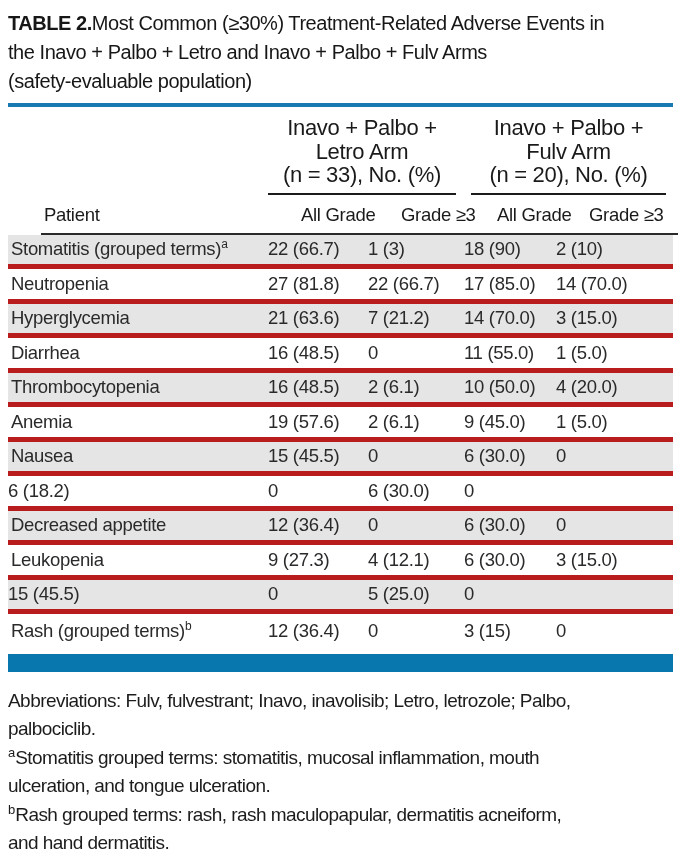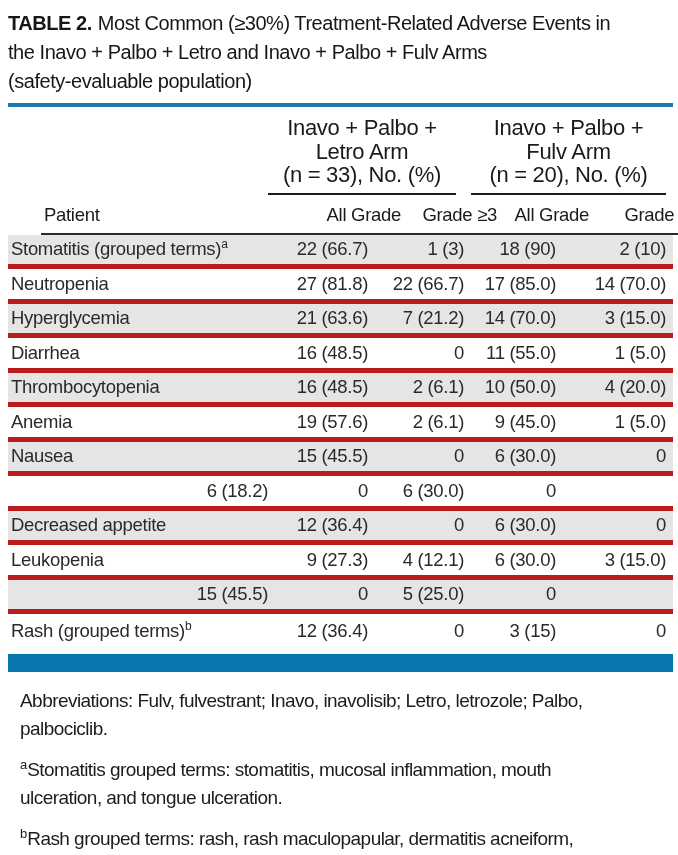--- a/index.html
+++ b/index.html
@@ -14,21 +14,21 @@
   .page { padding: 9px 0 0 8px; }
 
   
   .title {
     width: 664px;
     font-size: 20px;
     line-height: 29px;
     letter-spacing: -0.45px;
     color: #171717;
   }
-  .title .tlabel { font-weight: 700; padding-right: 6px; }
+  .title .tlabel { font-weight: 700; padding-right: 0; }
   .title .tbody { white-space: pre-line; }
 
   
   .top-rule {
     width: 665px; height: 4px;
     background: var(--rule-blue, #1b79b2);
     margin-top: 7px;
   }
   .bottom-bar {
     width: 665px; height: 18px;
@@ -78,38 +78,38 @@
     align-items: center;
     border-bottom: 5px solid #b91c1c;
     font-size: 18.5px;
     letter-spacing: -0.3px;
     color: #2a2a2a;
     width: 665px;
   }
   .tbody-rows .trow:nth-child(odd) { background: #e5e5e5; }
   .tbody-rows .trow:last-child { border-bottom: none; }
   .patient-cell { text-align: left; padding-left: 3px; white-space: nowrap; }
-  .num { text-align: right; white-space: nowrap; }
+  .num { text-align: left; white-space: nowrap; }
   sup {
     font-size: 12px;
     vertical-align: super;
     line-height: 0;
     letter-spacing: 0;
   }
 
   
   .footnotes {
     margin-top: 15px;
     width: 668px;
     font-size: 19px;
     line-height: 28.5px;
     letter-spacing: -0.55px;
     color: #1c1c1c;
   }
-  .footnotes p { margin: 12px; }
+  .footnotes p { margin: 0; }
   .footnotes .ftext { white-space: pre-line; }
   .footnotes sup { font-size: 13px; }
 </style>
 </head>
 <body>
 
 <div class="page">
 
   <div class="title">
     <span class="tlabel">TABLE 2.</span><span class="tbody">Most Common (≥30%) Treatment-Related Adverse Events in

